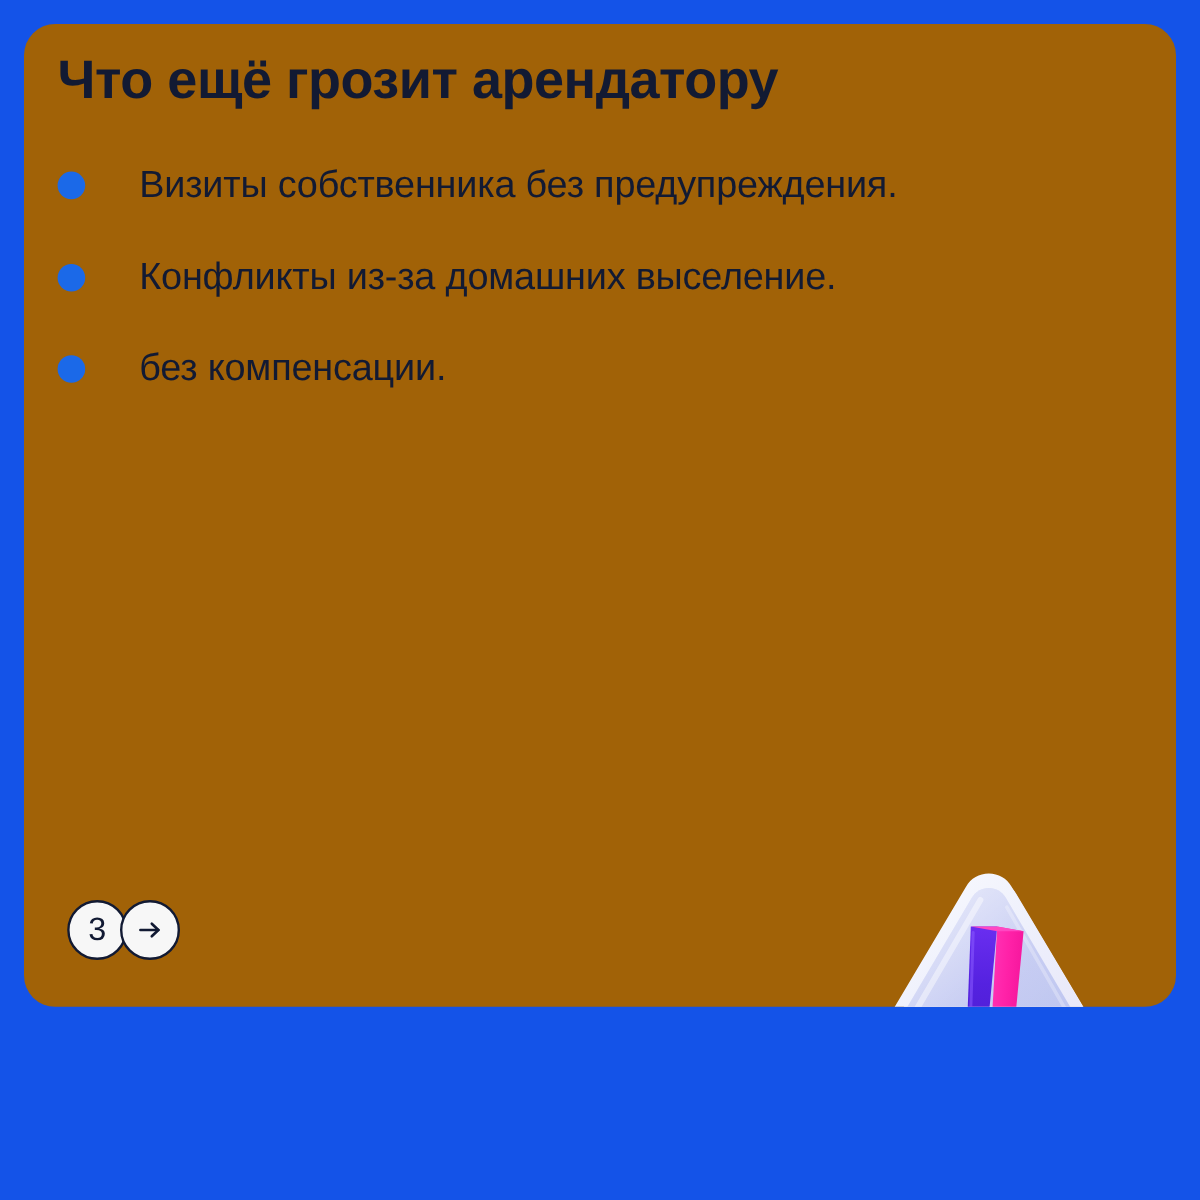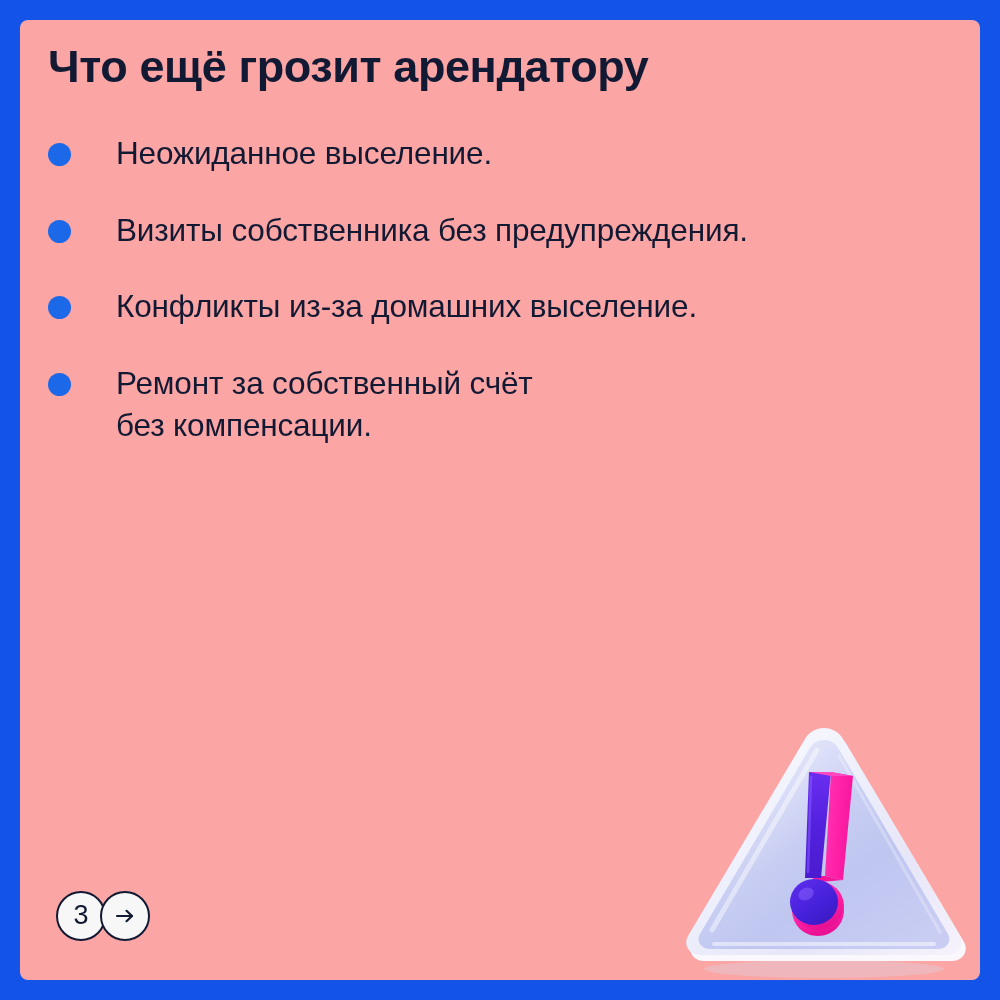--- a/index.html
+++ b/index.html
@@ -22,23 +22,23 @@
     width: 1000px; height: 1000px;
     background: #1453e8;
   }
 
   
   #card {
     position: absolute;
     left: 20px;
     top: 20px;
     width: 960px;
-    height: 960px;
-    background: #fca5a5;
-    border-radius: 8px;
+    height: 819px;
+    background: #a16207;
+    border-radius: 26px;
     overflow: hidden;
   }
 
   
   #title {
     position: absolute;
     left: 28px;
     top: 22px;
     width: 900px;
     font-size: 45px;
@@ -130,54 +130,45 @@
 </head>
 <body>
 
 <div id="frame">
   <div id="card">
 
     <div id="title">Что ещё грозит арендатору</div>
 
     <div id="bullets">
 
+
       <div class="bullet-row">
         <div class="bullet-dot-wrap">
           <div class="bullet-dot"></div>
         </div>
         <div class="bullet-text">
-          <span>Неожиданное выселение.</span>
-        </div>
-      </div>
+          <span>Визиты собственника без предупреждения.</span>
+        </div>
+      </div>
+
 
       <div class="bullet-row">
         <div class="bullet-dot-wrap">
           <div class="bullet-dot"></div>
         </div>
         <div class="bullet-text">
-          <span>Визиты собственника без предупреждения.</span>
-        </div>
-      </div>
-
+          <span>Конфликты из-за домашних выселение.</span>
+        </div>
+      </div>
 
       <div class="bullet-row">
         <div class="bullet-dot-wrap">
           <div class="bullet-dot"></div>
         </div>
         <div class="bullet-text">
-          <span>Конфликты из-за домашних выселение.</span>
-        </div>
-      </div>
-
-      <div class="bullet-row">
-        <div class="bullet-dot-wrap">
-          <div class="bullet-dot"></div>
-        </div>
-        <div class="bullet-text">
-          <span>Ремонт за собственный счёт</span>
           <span class="l2">без компенсации.</span>
         </div>
       </div>
 
     </div>
 
     <div id="pager">
       <div class="pager-circle">
         <span id="pager-num">3</span>
       </div>

